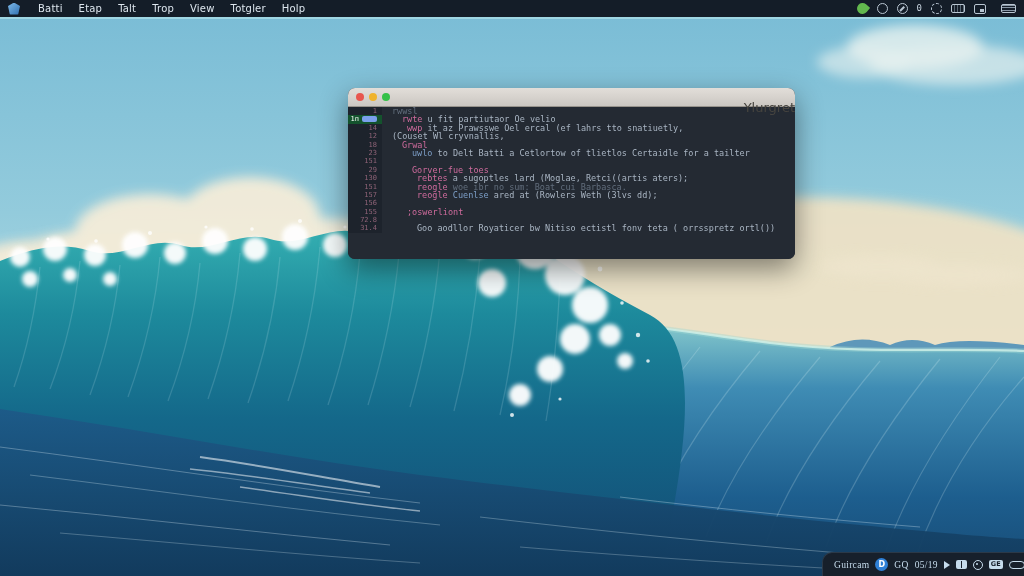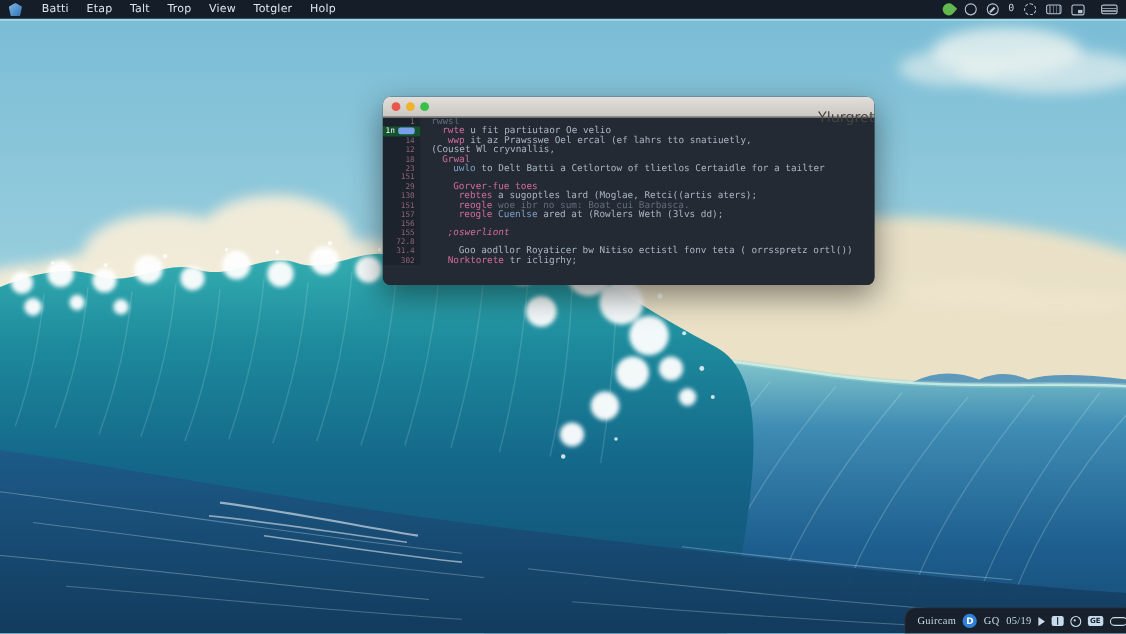--- a/index.html
+++ b/index.html
@@ -329,33 +329,29 @@
         </div>
         <div class="code-row">
           <span class="gut">157</span>
           <span class="ct" style="padding-left: 35px;"><span class="tk-kw">reogle</span><span class="tk-blue"> Cuenlse</span><span class="tk-txt"> ared at (Rowlers Weth (3lvs dd);</span></span>
         </div>
         <div class="code-row">
           <span class="gut">156</span>
         </div>
         <div class="code-row">
           <span class="gut">155</span>
-          <span class="ct" style="padding-left: 25px; font-style: italic;"><span class="tk-kw">;oswerliont</span></span>
+          <span class="ct" style="padding-left: 25px;"><span class="tk-kw">;oswerliont</span></span>
         </div>
         <div class="code-row">
           <span class="gut">72.8</span>
           <span class="ct" style="padding-left: 10px;"></span>
         </div>
         <div class="code-row">
           <span class="gut">31.4</span>
           <span class="ct" style="padding-left: 35px;"><span class="tk-txt">Goo aodllor Royaticer bw Nitiso ectistl fonv teta ( orrsspretz ortl())</span></span>
-        </div>
-        <div class="code-row">
-          <span class="gut">302</span>
-          <span class="ct" style="padding-left: 25px;"><span class="tk-kw">Norktorete</span><span class="tk-txt"> tr icligrhy;</span></span>
         </div>
       </div>
     </div>
 </div>
 
 <div class="taskbar">
   <span class="tb-label">Guircam</span>
   <span class="tb-dot">D</span>
   <span class="tb-label">GQ</span>
   <span class="tb-label">05/19</span>

